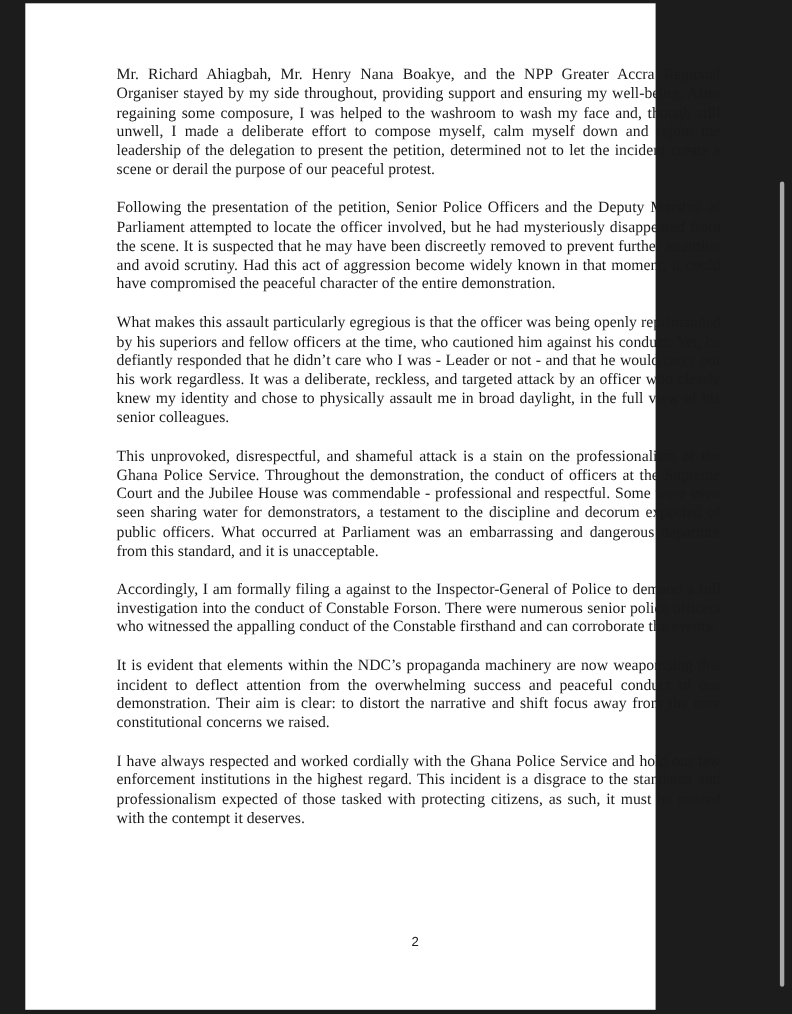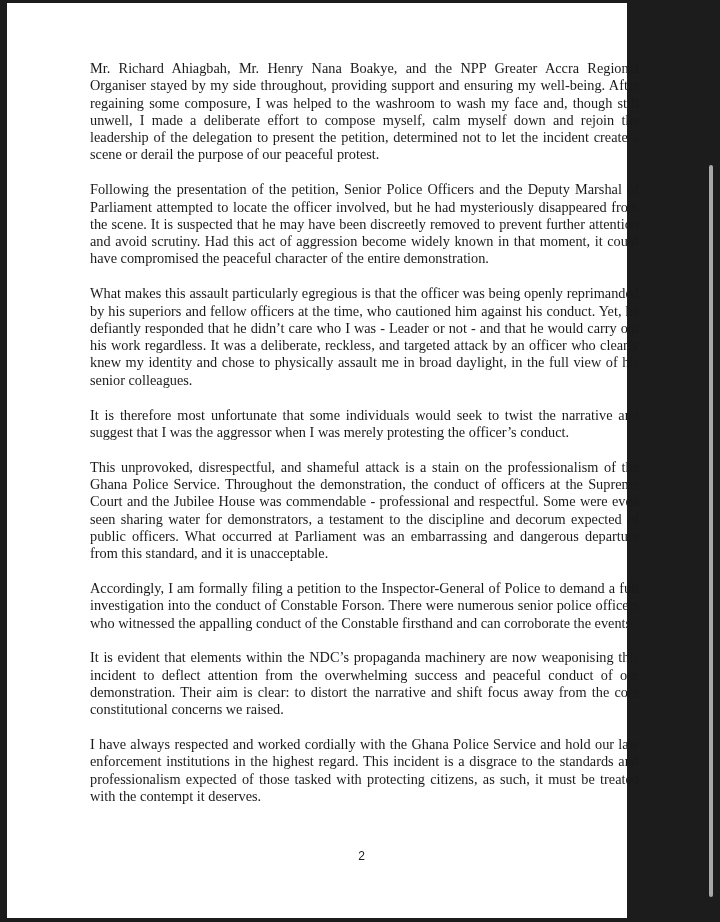--- a/index.html
+++ b/index.html
@@ -1,18 +1,18 @@
 <!DOCTYPE html>
 <html><head>
 <meta charset="utf-8">
 <style>
   html, body { margin:0; padding:0; }
   body { width:720px; height:922px; background:#1c1c1c; position:relative; overflow:hidden; }
   .page {
-    position:absolute; left:7px; top:3px; width:620px; height:915px;
+    position:absolute; left:23px; top:3px; width:573px; height:915px;
     background:#ffffff;
   }
   .content {
     position:absolute; left:83px; top:57px; width:549px;
     font-family:"Liberation Serif", "DejaVu Serif", serif;
     font-size:14.3px; line-height:17.3px; color:#1a1a1a;
     text-align:justify;
   }
   .content p { margin:0 0 17.5px 0; }
   .page-number {
@@ -28,23 +28,22 @@
   }
 </style>
 </head>
 <body>
 
 <div class="page">
   <div class="content">
     <p>Mr. Richard Ahiagbah, Mr. Henry Nana Boakye, and the NPP Greater Accra Regional Organiser stayed by my side throughout, providing support and ensuring my well-being. After regaining some composure, I was helped to the washroom to wash my face and, though still unwell, I made a deliberate effort to compose myself, calm myself down and rejoin the leadership of the delegation to present the petition, determined not to let the incident create a scene or derail the purpose of our peaceful protest.</p>
     <p>Following the presentation of the petition, Senior Police Officers and the Deputy Marshal of Parliament attempted to locate the officer involved, but he had mysteriously disappeared from the scene. It is suspected that he may have been discreetly removed to prevent further attention and avoid scrutiny. Had this act of aggression become widely known in that moment, it could have compromised the peaceful character of the entire demonstration.</p>
     <p>What makes this assault particularly egregious is that the officer was being openly reprimanded by his superiors and fellow officers at the time, who cautioned him against his conduct. Yet, he defiantly responded that he didn’t care who I was - Leader or not - and that he would carry out his work regardless.  It was a deliberate, reckless, and targeted attack by an officer who clearly knew my identity and chose to physically assault me in broad daylight, in the full view of his senior colleagues.</p>
-    <p>It is therefore most unfortunate that some individuals would seek to twist the narrative and suggest that I was the aggressor when I was merely protesting the officer’s conduct.</p>
     <p>This unprovoked, disrespectful, and shameful attack is a stain on the professionalism of the Ghana Police Service. Throughout the demonstration, the conduct of officers at the Supreme Court and the Jubilee House was commendable - professional and respectful. Some were even seen sharing water for demonstrators, a testament to the discipline and decorum expected of public officers. What occurred at Parliament was an embarrassing and dangerous departure from this standard, and it is unacceptable.</p>
-    <p>Accordingly, I am formally filing a petition to the Inspector-General of Police to demand a full investigation into the conduct of Constable Forson. There were numerous senior police officers who witnessed the appalling conduct of the Constable firsthand and can corroborate the events.</p>
+    <p>Accordingly, I am formally filing a against to the Inspector-General of Police to demand a full investigation into the conduct of Constable Forson. There were numerous senior police officers who witnessed the appalling conduct of the Constable firsthand and can corroborate the events.</p>
     <p>It is evident that elements within the NDC’s propaganda machinery are now weaponising this incident to deflect attention from the overwhelming success and peaceful conduct of our demonstration. Their aim is clear: to distort the narrative and shift focus away from the core constitutional concerns we raised.</p>
     <p>I have always respected and worked cordially with the Ghana Police Service and hold our law enforcement institutions in the highest regard. This incident is a disgrace to the standards and professionalism expected of those tasked with protecting citizens, as such, it must be treated with the contempt it deserves.</p>
   </div>
   <div class="page-number">2</div>
 </div>
 
 <div class="scrollbar-track">
 </div>
 <div class="scrollbar-thumb"></div>
 

